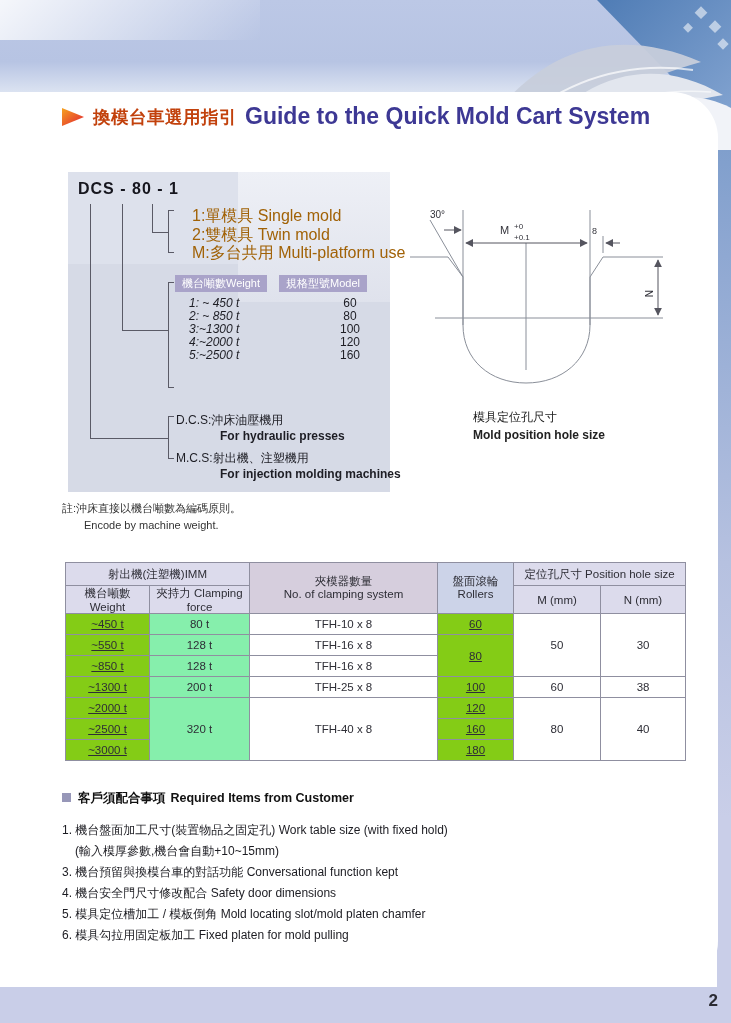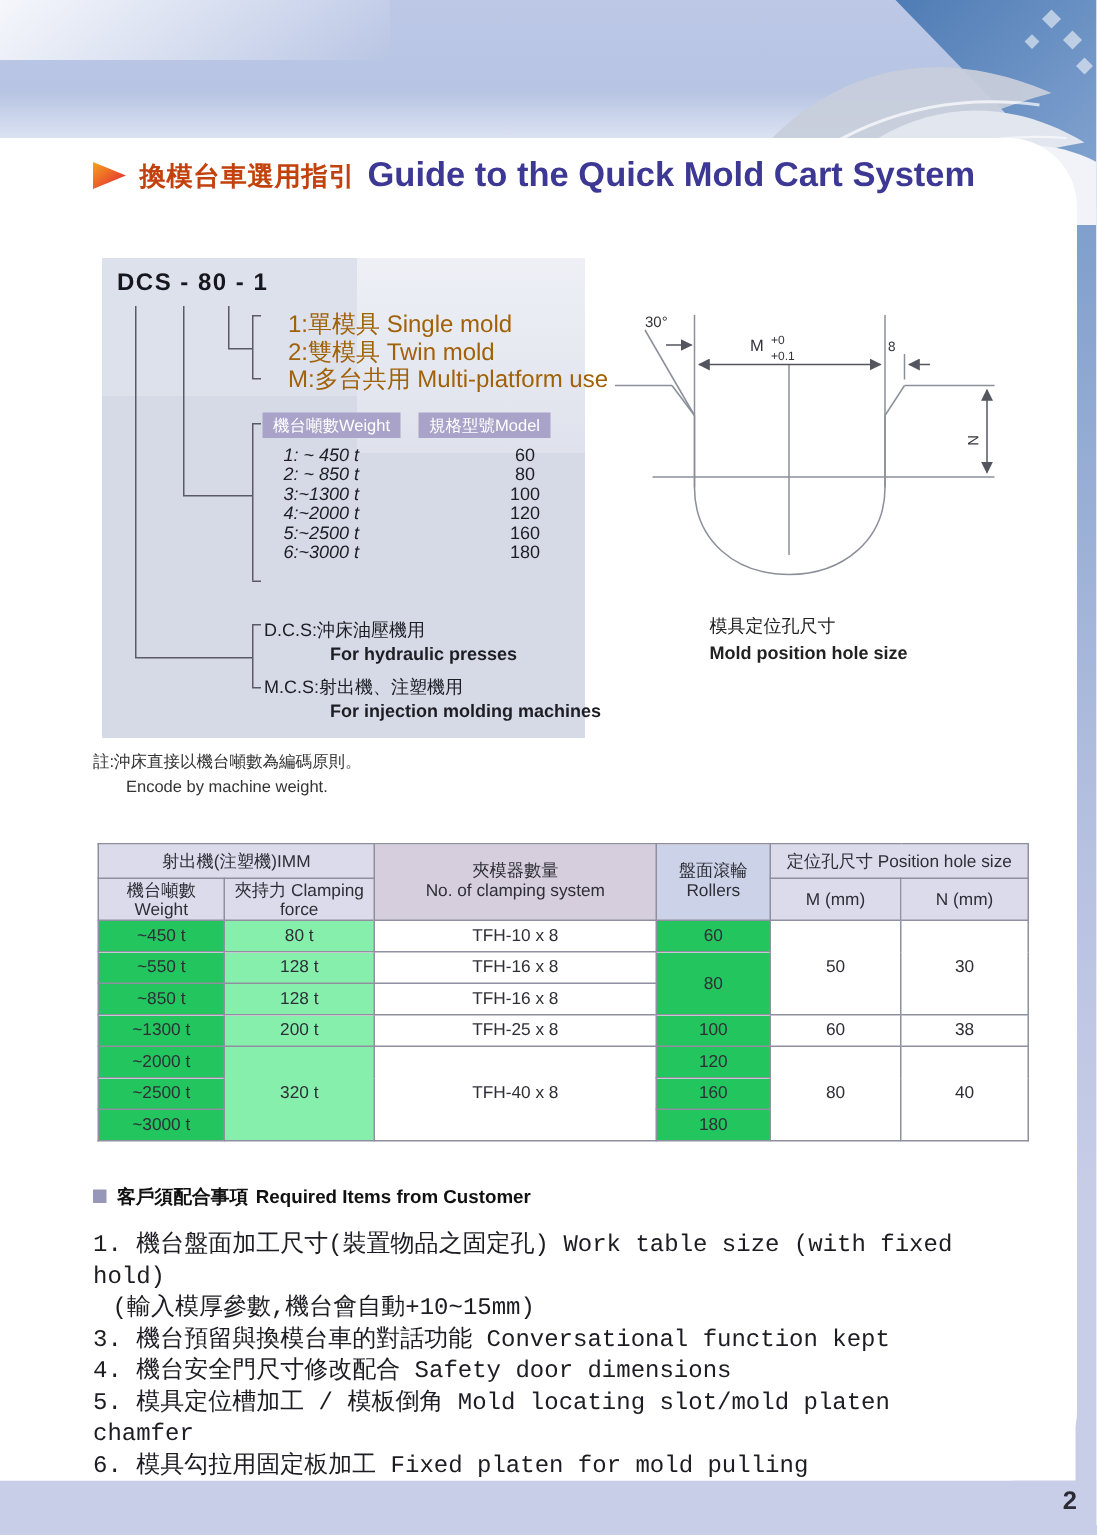--- a/index.html
+++ b/index.html
@@ -49,28 +49,28 @@
   .draw-caption{position:absolute;left:473px;top:408px;font-size:12px;color:#222;line-height:18px;}
   .draw-caption .en{font-weight:bold;}
 
   
   .spec-table{position:absolute;left:65px;top:562px;width:620px;border-collapse:collapse;
         table-layout:fixed;font-size:11.5px;color:#2e2e36;}
   .spec-table th,.spec-table td{border:1px solid #8f8fa0;padding:0;text-align:center;
         vertical-align:middle;font-weight:normal;overflow:hidden;}
   .spec-table .hr1{height:23px;} .spec-table .hr2{height:23px;} .spec-table .dr{height:21px;}
   .hdr-lav{background:#dcdbec;} .hdr-mauve{background:#d6cedd;} .hdr-blue{background:#ccd3e8;}
-  .cell-tint{background:#22c55e;} .cell-tint2{background:#86efac;}
+  .cell-tint{background:#84cc16;text-decoration:underline;} .cell-tint2{background:#86efac;}
   .two-line{line-height:13px;}
 
   
   .req-head{position:absolute;left:62px;top:790px;font-size:12.5px;color:#111;}
   .req-head .sq{display:inline-block;width:9px;height:9px;background:#9797b8;margin-right:7px;}
   .req-head .zh{font-weight:bold;} .req-head .en{font-weight:bold;margin-left:5px;}
-  .req-items{position:absolute;left:62px;top:820px;width:600px;font-size:16px;color:#1c1c22;line-height:21px;font-family:Liberation Mono, monospace;}
+  .req-items{position:absolute;left:62px;top:820px;width:600px;font-size:12px;color:#1c1c22;line-height:21px;}
   .req-note{padding-left:13px;}
   .req-note:empty{display:none;}
 
   .page-num{position:absolute;right:13px;top:991px;font-size:17px;font-weight:bold;color:#2b2b33;z-index:6;}
 </style>
 </head>
 <body>
 
 <div class="page">
 
@@ -157,24 +157,20 @@
         <span class="w">3:~1300 t</span>
         <span class="m">100</span>
       </div>
       <div class="wm-row" style="top:163px;">
         <span class="w">4:~2000 t</span>
         <span class="m">120</span>
       </div>
       <div class="wm-row" style="top:176px;">
         <span class="w">5:~2500 t</span>
         <span class="m">160</span>
-      </div>
-      <div class="wm-row" style="top:189px;">
-        <span class="w">6:~3000 t</span>
-        <span class="m">180</span>
       </div>
 
       <div class="vline" style="left:100px;top:244px;height:42px;"></div>
       <div class="hline" style="left:100px;top:244px;width:6px;"></div>
       <div class="hline" style="left:100px;top:286px;width:6px;"></div>
       <div class="ser" style="top:240px;">
         <span>D.C.S:</span><span>沖床油壓機用</span>
         <span class="en">For hydraulic presses</span>
       </div>
       <div class="ser" style="top:278px;">

